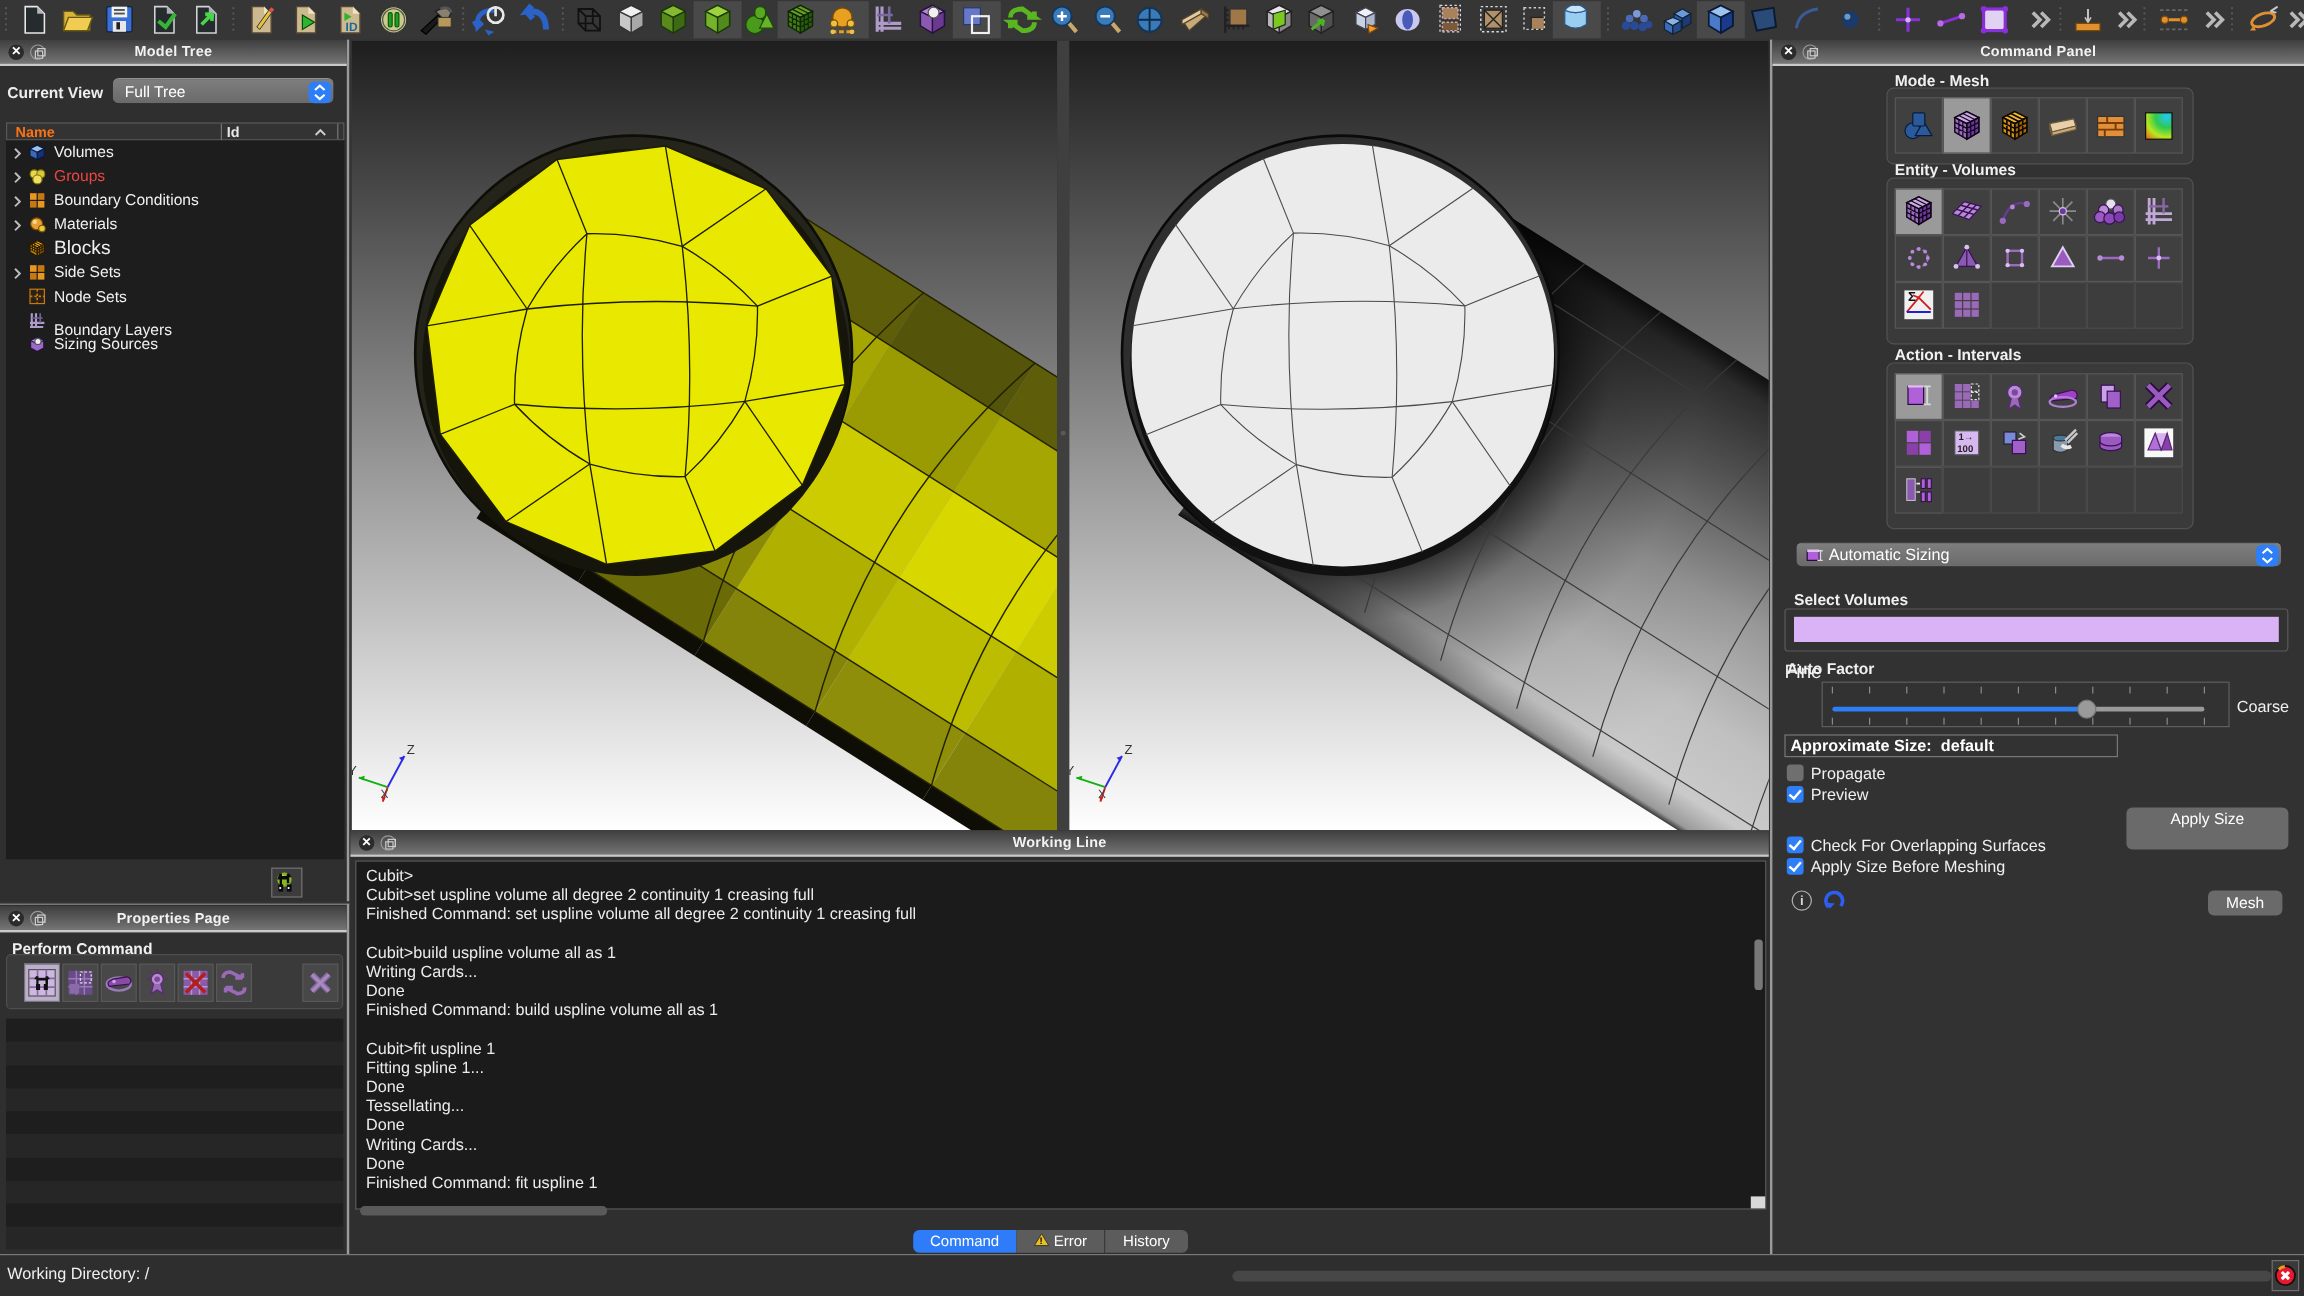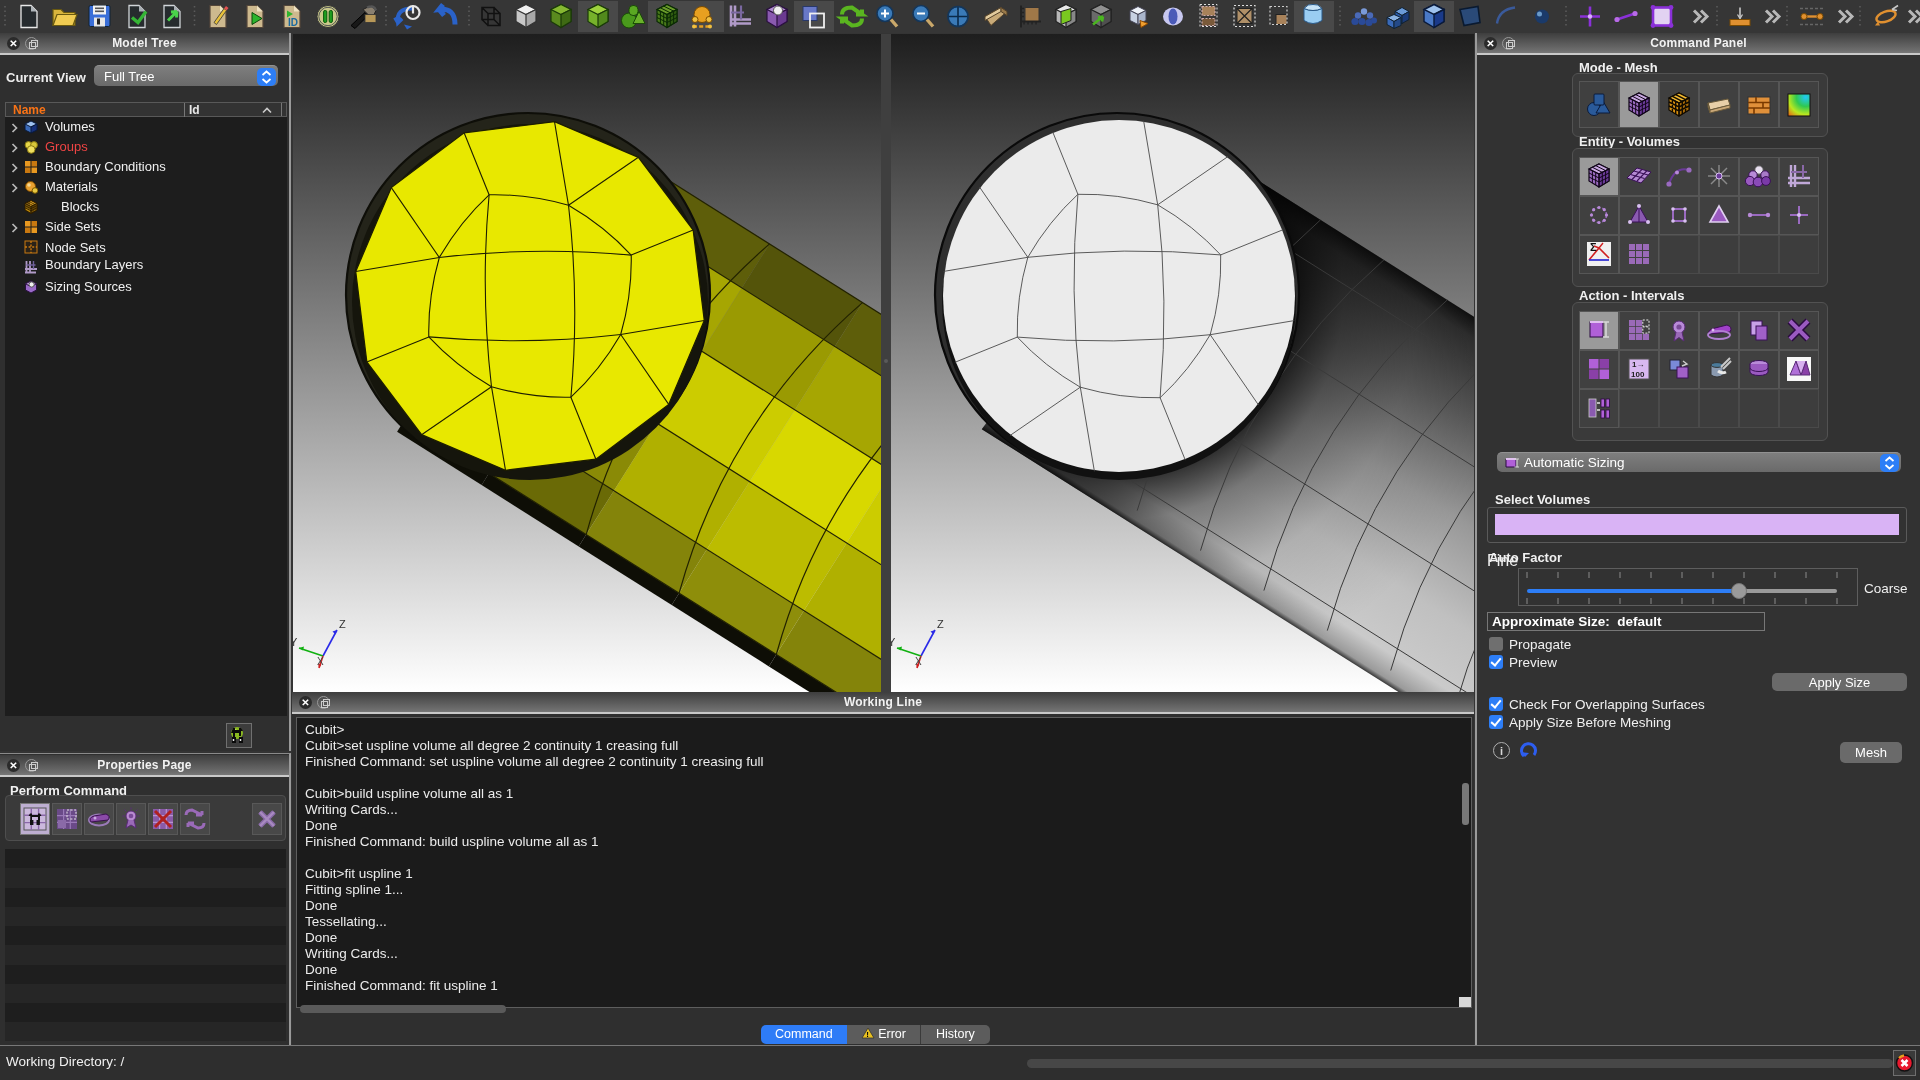--- a/index.html
+++ b/index.html
@@ -381,21 +381,21 @@
         </svg>
         <span style="position:absolute;left:40px;top:2px;font-size:13px;color:#f0f0f0;">Materials</span>
       </div>
 <div class="abs" style="left:0;top:80px;width:100%;height:20px;">
         <svg style="position:absolute;left:19px;top:3px" width="14" height="14">
           <path d="M7,0.5 L13,3.5 L13,10 L7,13.5 L1,10 L1,3.5 z" fill="#b8860b" stroke="#2a1a00"></path>
           <path d="M7,0.5 L13,3.5 L7,6.5 L1,3.5 z" fill="#e8a820" stroke="#2a1a00"></path>
           <path d="M7,6.5 L13,3.5 L13,10 L7,13.5 z" fill="#8a6008" stroke="#2a1a00"></path>
           <path d="M1,5.6 L7,8.6 L13,5.6 M1,7.8 L7,10.8 L13,7.8 M3,2.5 L9,5.5 M5,1.5 L11,4.5 M3,2.5 L3,8.6 M5,1.5 L5,9.6 M9,5.5 L9,11.6 M11,4.5 L11,9.7 M7,6.5 L7,13.5" stroke="#2a1a00" stroke-width="0.8" fill="none"></path>
         </svg>
-        <span style="position:absolute;left:56px;top:2px;font-size:13px;color:#f0f0f0;">Blocks</span>
+        <span style="position:absolute;left:40px;top:2px;font-size:16px;color:#f0f0f0;">Blocks</span>
       </div>
 <div class="abs" style="left:0;top:100px;width:100%;height:20px;">
         <svg style="position:absolute;left:6px;top:5.5px" width="7" height="10">
           <path d="M1.5,1 L5.5,5 L1.5,9" fill="none" stroke="#b8b8b8" stroke-width="1.7"></path>
         </svg>
         <svg style="position:absolute;left:19px;top:3px" width="14" height="14">
           <rect x="1" y="1" width="5.5" height="5.5" fill="#e89820"></rect>
           <rect x="7.5" y="1" width="5.5" height="5.5" fill="#c87810"></rect>
           <rect x="1" y="7.5" width="5.5" height="5.5" fill="#c87810"></rect>
           <rect x="7.5" y="7.5" width="5.5" height="5.5" fill="#e89820"></rect>
@@ -407,21 +407,21 @@
           <rect x="1" y="1" width="12" height="12" fill="#2a2218" stroke="#c87810" stroke-width="1"></rect>
           <path d="M1,7 h12 M7,1 v12" stroke="#c87810" stroke-width="1.4" stroke-dasharray="2 1.6"></path>
         </svg>
         <span style="position:absolute;left:40px;top:3px;font-size:13px;color:#f0f0f0;">Node Sets</span>
       </div>
 <div class="abs" style="left:0;top:140px;width:100%;height:20px;">
         <svg style="position:absolute;left:19px;top:3px" width="14" height="14">
           <path d="M2.5,1 v12 M6,1 v12 M1,9 h12 M1,12.5 h11" stroke="#b09ac8" stroke-width="1.8" fill="none"></path>
           <path d="M2.5,5 h9 M9.5,1 v8" stroke="#70609a" stroke-width="1.4"></path>
         </svg>
-        <span style="position:absolute;left:40px;top:0;font-size:13px;color:#f0f0f0;text-align:center;">Boundary Layers</span>
+        <span style="position:absolute;left:40px;top:10px;font-size:13px;color:#f0f0f0;text-align:center;">Boundary Layers</span>
       </div>
 <div class="abs" style="left:0;top:160px;width:100%;height:20px;">
         <svg style="position:absolute;left:19px;top:3px" width="14" height="14">
           <path d="M7,1 L12.5,3.8 L12.5,10 L7,13 L1.5,10 L1.5,3.8 z" fill="#9a6ac8" stroke="#2a1040"></path>
           <path d="M7,1 L12.5,3.8 L7,6.6 L1.5,3.8 z" fill="#c8a8e8" stroke="#2a1040"></path>
           <circle cx="7.6" cy="4.5" r="2.6" fill="#f0f0f0" stroke="#555"></circle>
         </svg>
         <span style="position:absolute;left:40px;top:2px;font-size:13px;color:#f0f0f0;">Sizing Sources</span>
       </div>
 </div>
@@ -1021,21 +1021,21 @@
     </svg>
 <div class="abs" style="left:50px;top:556px;width:310px;height:4px;border-radius:2px;background:linear-gradient(90deg,#2d7ef7 0,#2d7ef7 212px,#9a9a9a 212px);"></div>
 <div class="abs" style="left:254px;top:550px;width:16px;height:16px;border-radius:50%;background:#9a9a9a;border:1px solid #777;"></div>
 <div class="abs" style="left:10px;top:579px;width:278px;height:19px;border:1px solid #777;">
       <span style="position:absolute;left:4px;top:1px;font-size:13.5px;font-weight:bold;color:#fff;">Approximate Size:&nbsp; default</span>
     </div>
 <div class="chk off" style="left:12px;top:604px;"></div>
     <div class="abs" style="left:32px;top:604px;font-size:13.5px;color:#f0f0f0;">Propagate</div>
 <div class="chk on" style="left:12px;top:622px;"></div>
     <div class="abs" style="left:32px;top:622px;font-size:13.5px;color:#f0f0f0;">Preview</div>
-<div class="btn" style="left:295px;top:640px;width:135px;height:18px;line-height:20px;">Apply Size</div>
+<div class="btn" style="left:295px;top:640px;width:135px;height:35px;line-height:20px;">Apply Size</div>
 <div class="chk on" style="left:12px;top:664px;"></div>
     <div class="abs" style="left:32px;top:664px;font-size:13.5px;color:#f0f0f0;">Check For Overlapping Surfaces</div>
 <div class="chk on" style="left:12px;top:682px;"></div>
     <div class="abs" style="left:32px;top:682px;font-size:13.5px;color:#f0f0f0;">Apply Size Before Meshing</div>
 <div class="abs" style="left:16px;top:709px;width:17px;height:17px;border-radius:50%;border:1.5px solid #b0b0b0;color:#d8d8d8;font-size:11px;text-align:center;line-height:16px;font-weight:bold;">i</div>
 <svg class="abs" style="left:43px;top:709px" width="20" height="20">
       <path d="M4,14 A7,7 0 1,1 14,13" fill="none" stroke="#2d5ef0" stroke-width="3"></path>
       <path d="M1,10 l4,5 l4,-4" fill="#2d5ef0"></path>
     </svg>
 <div class="btn" style="left:363px;top:709px;width:62px;height:21px;line-height:21px;">Mesh</div>

